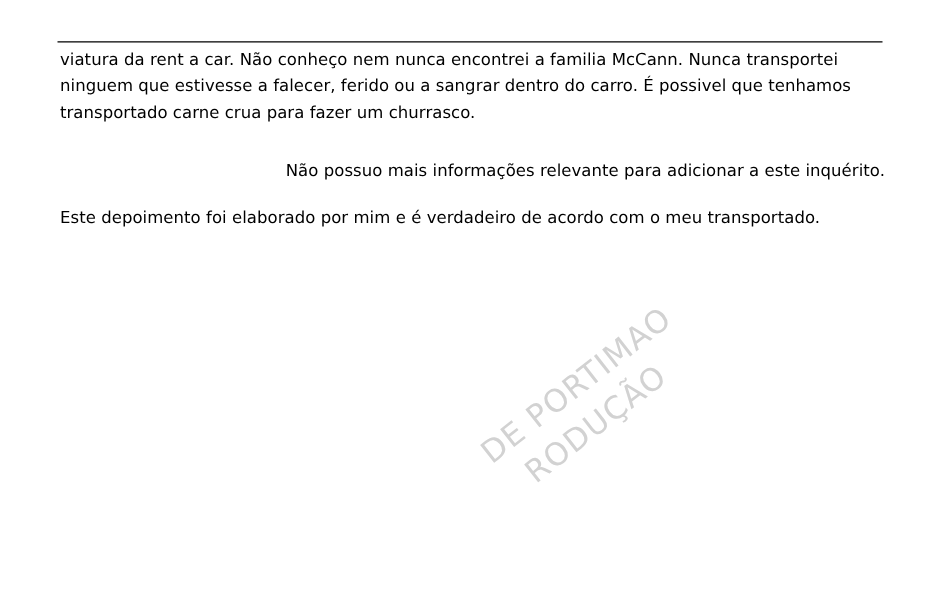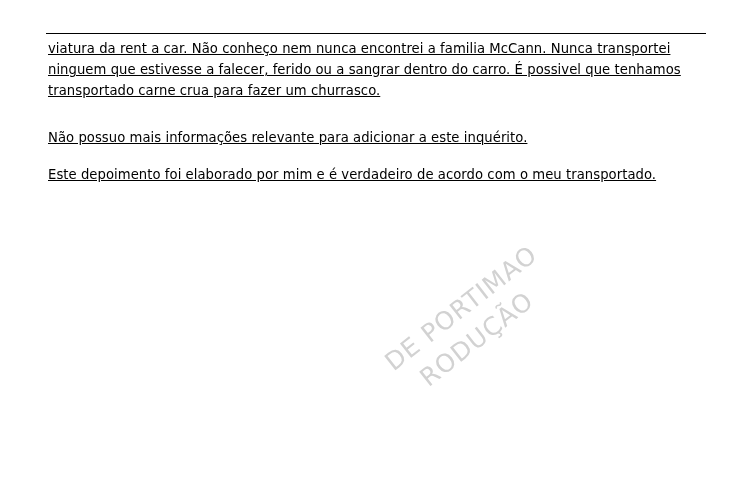--- a/index.html
+++ b/index.html
@@ -35,33 +35,33 @@
     width: 660px;
     color: #000000;
     font-size: 13.2px;
     line-height: 21px;
     text-align: left;
     letter-spacing: 0.05px;
   }
   .para {
     margin: 0;
     padding: 0;
-    text-decoration: underline;
   }
   .para.p1 {
     position: absolute;
     top: 0;
     left: 0;
     width: 660px;
   }
   .para.p2 {
     position: absolute;
     top: 89px;
     left: 0;
     width: 660px;
+    text-align: right;
   }
   .para.p3 {
     position: absolute;
     top: 126px;
     left: 0;
     width: 660px;
   }
   .watermark {
     position: absolute;
     left: 378px;

